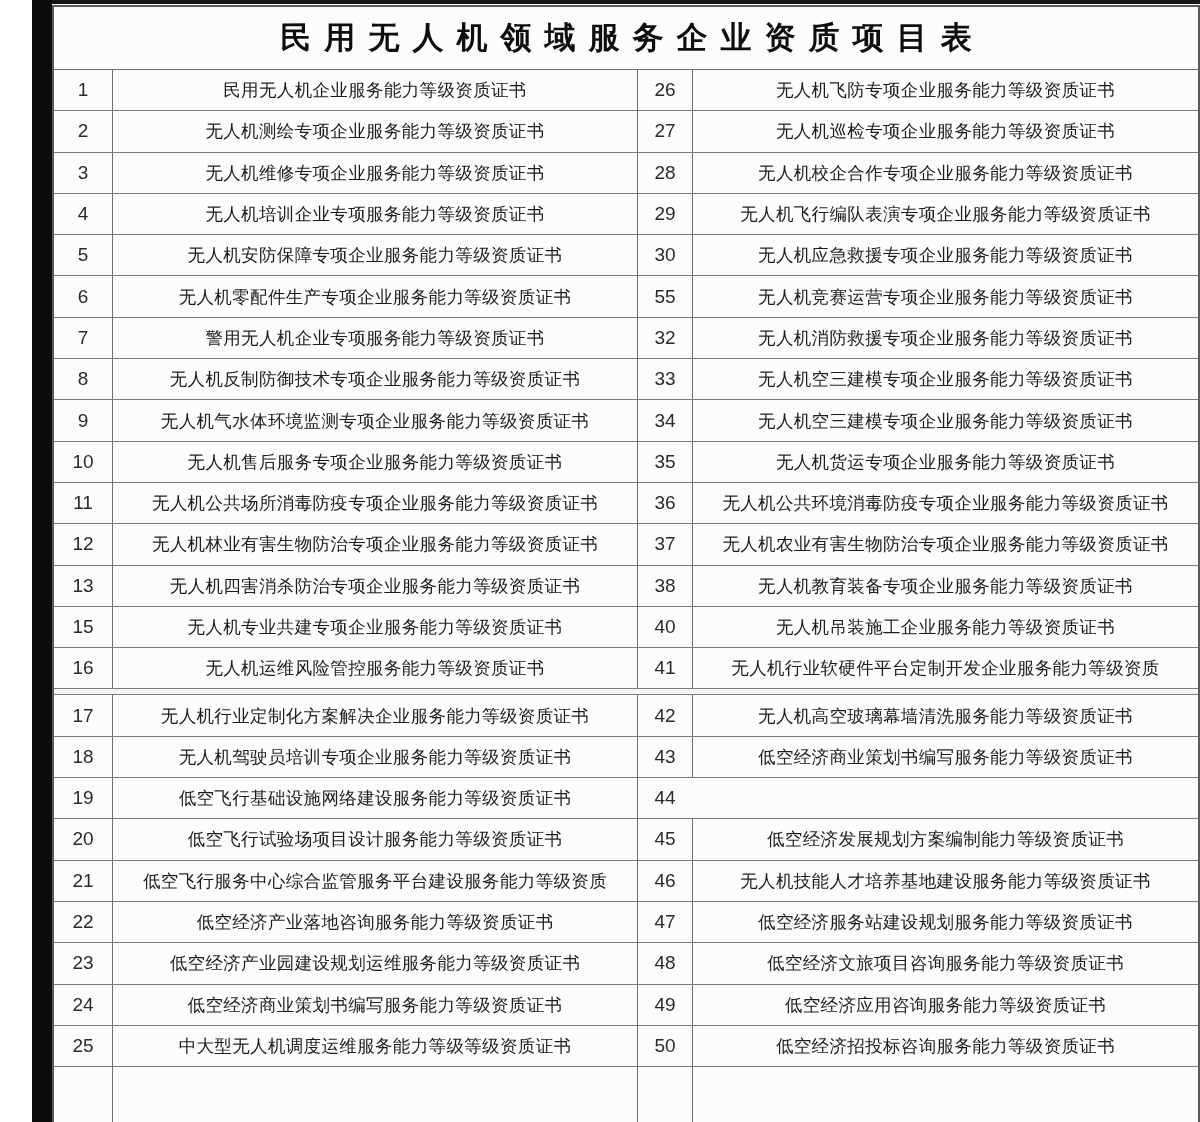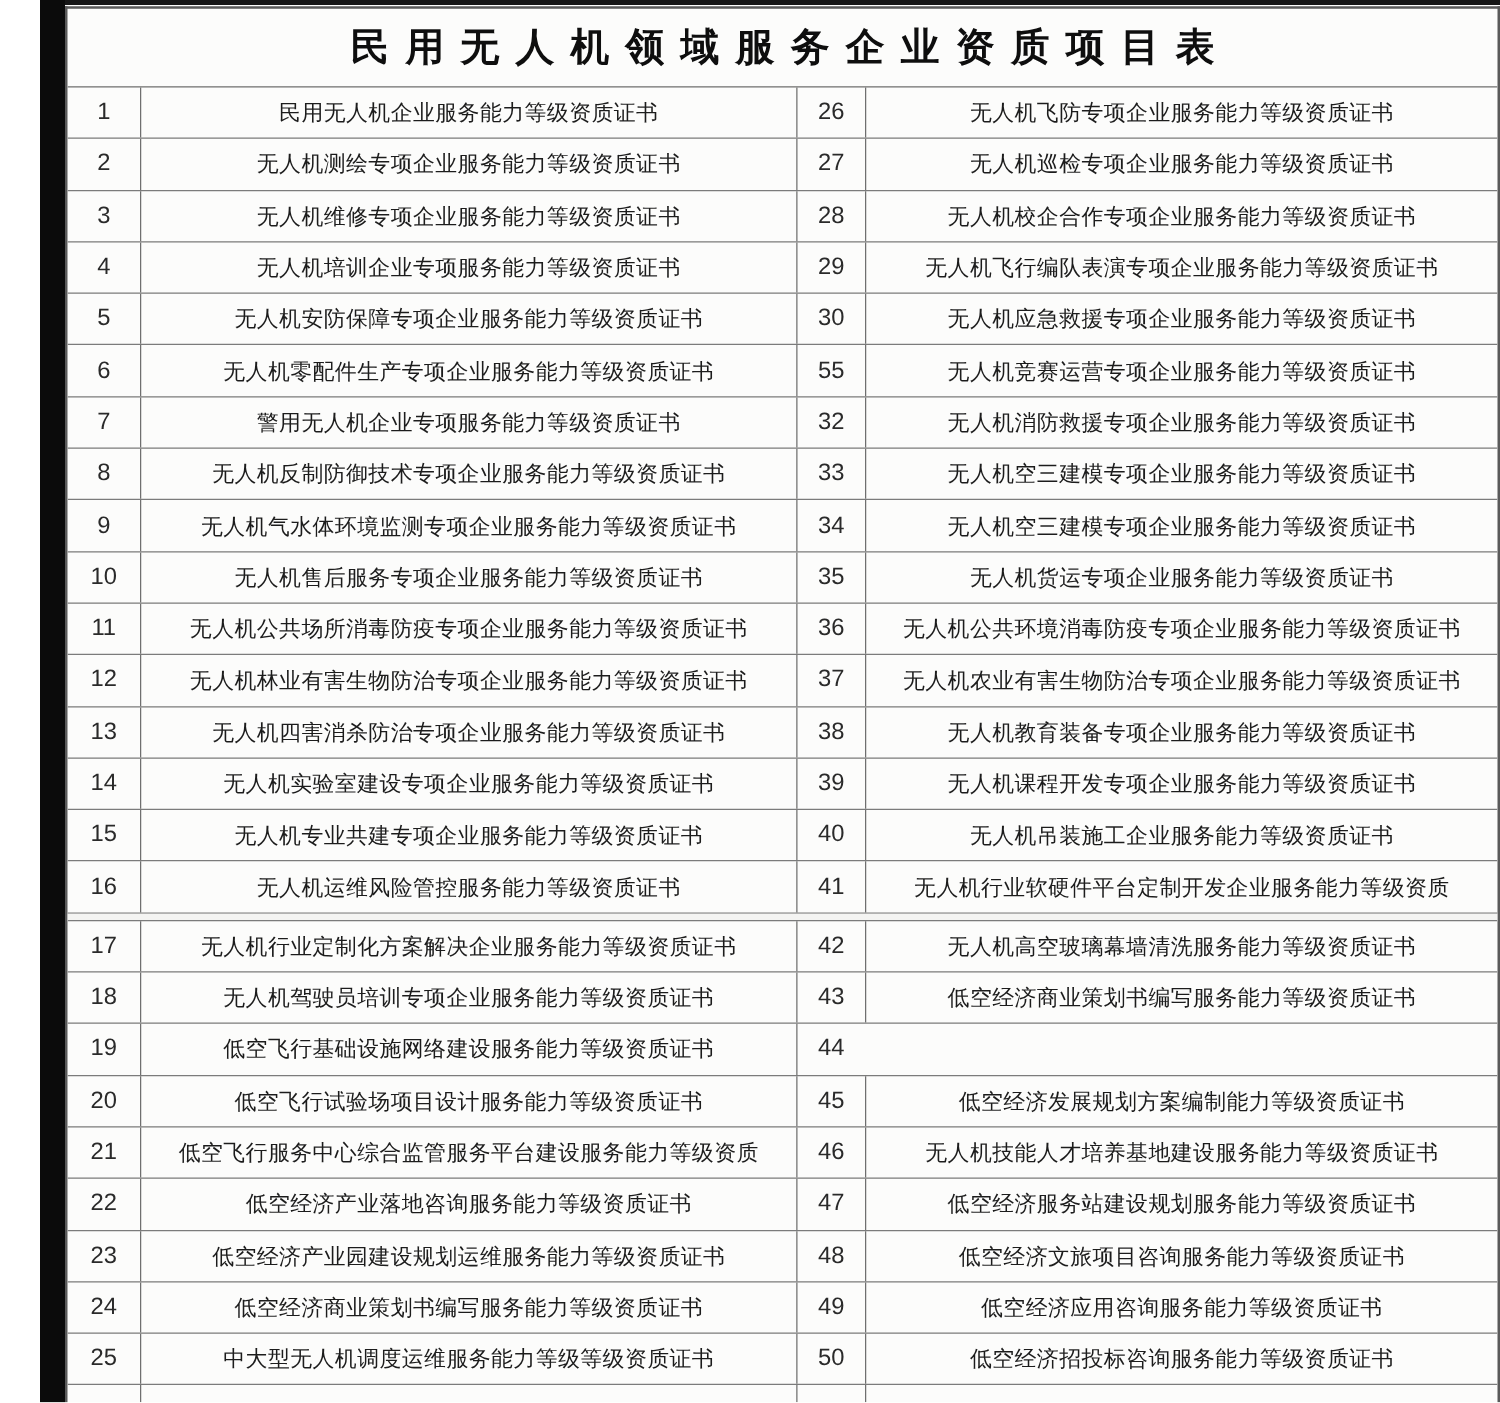--- a/index.html
+++ b/index.html
@@ -290,34 +290,20 @@
         </div>
         <div class="c no2">
           <span class="no-text">38</span>
         </div>
         <div class="c item2">
           <span class="item-text">无人机教育装备专项企业服务能力等级资质证书</span>
         </div>
       </div>
       <div class="row">
         <div class="c no1">
-          <span class="no-text">14</span>
-        </div>
-        <div class="c item1">
-          <span class="item-text">无人机实验室建设专项企业服务能力等级资质证书</span>
-        </div>
-        <div class="c no2">
-          <span class="no-text">39</span>
-        </div>
-        <div class="c item2">
-          <span class="item-text">无人机课程开发专项企业服务能力等级资质证书</span>
-        </div>
-      </div>
-      <div class="row">
-        <div class="c no1">
           <span class="no-text">15</span>
         </div>
         <div class="c item1">
           <span class="item-text">无人机专业共建专项企业服务能力等级资质证书</span>
         </div>
         <div class="c no2">
           <span class="no-text">40</span>
         </div>
         <div class="c item2">
           <span class="item-text">无人机吊装施工企业服务能力等级资质证书</span>

